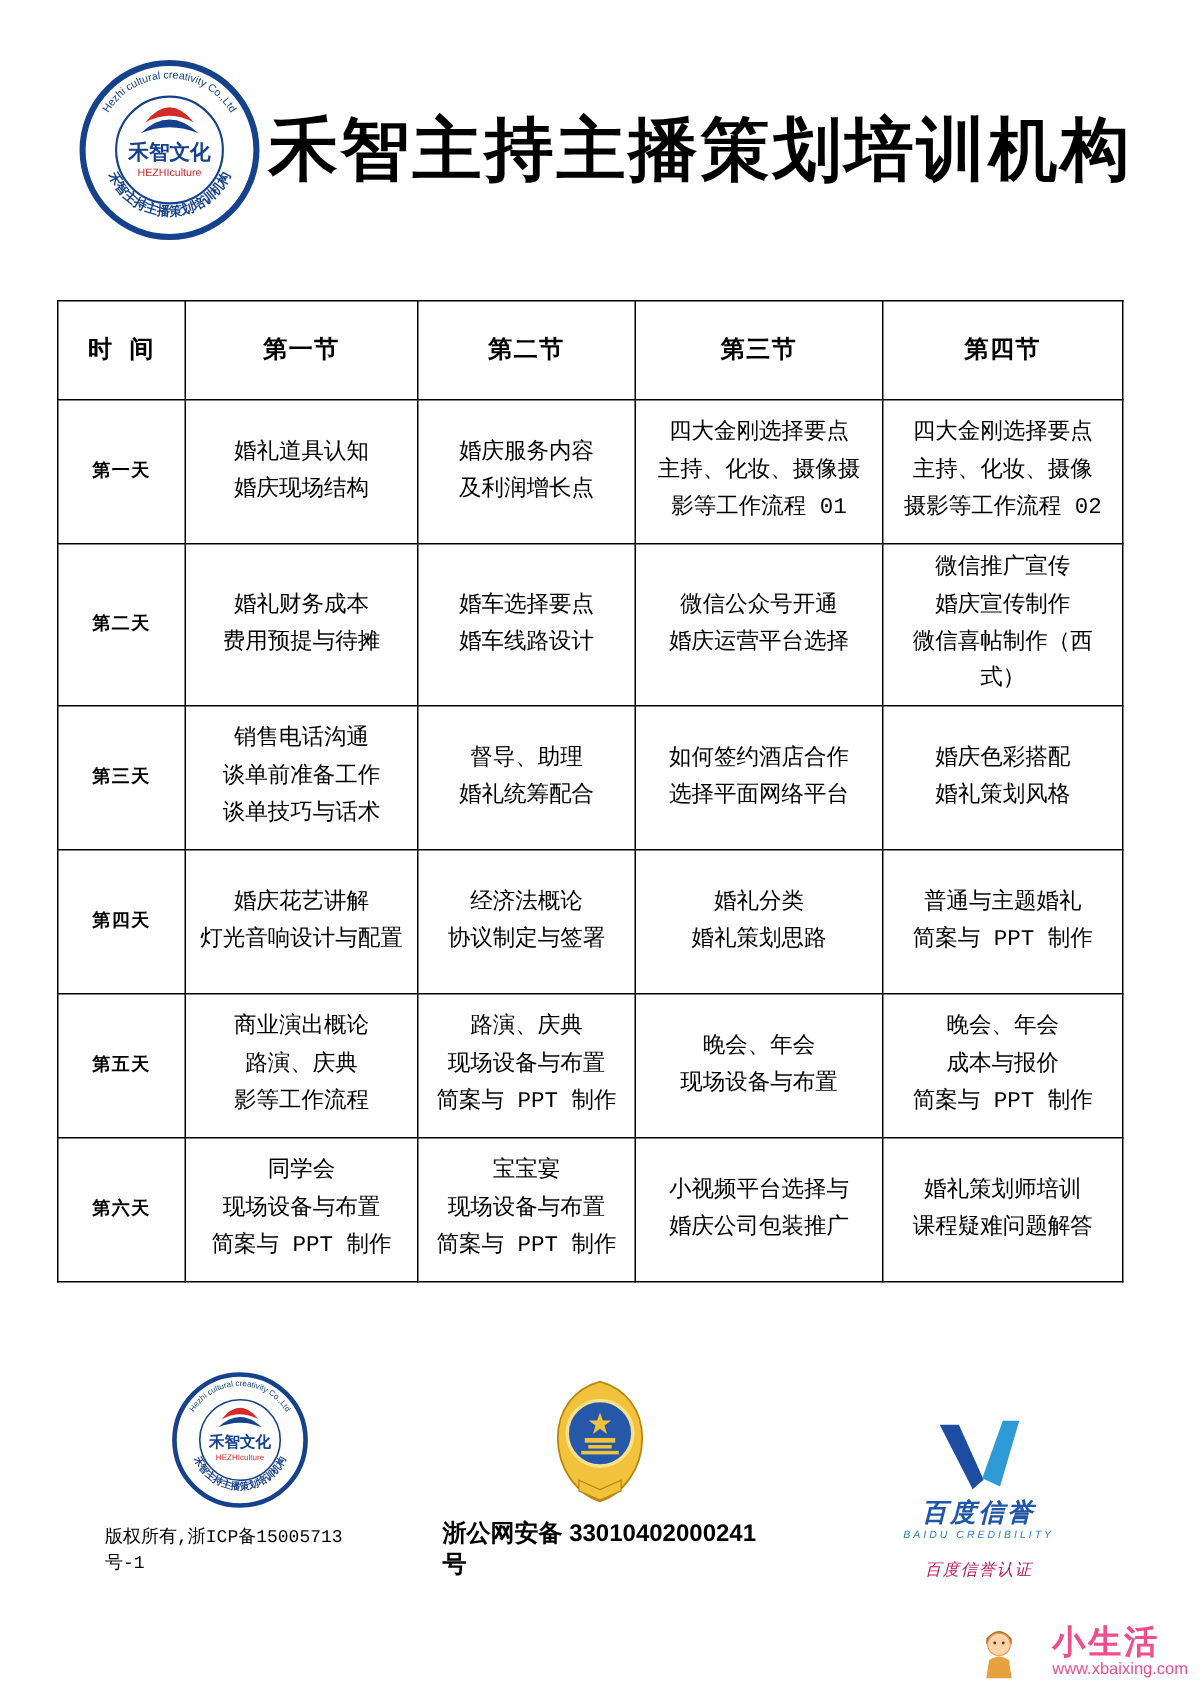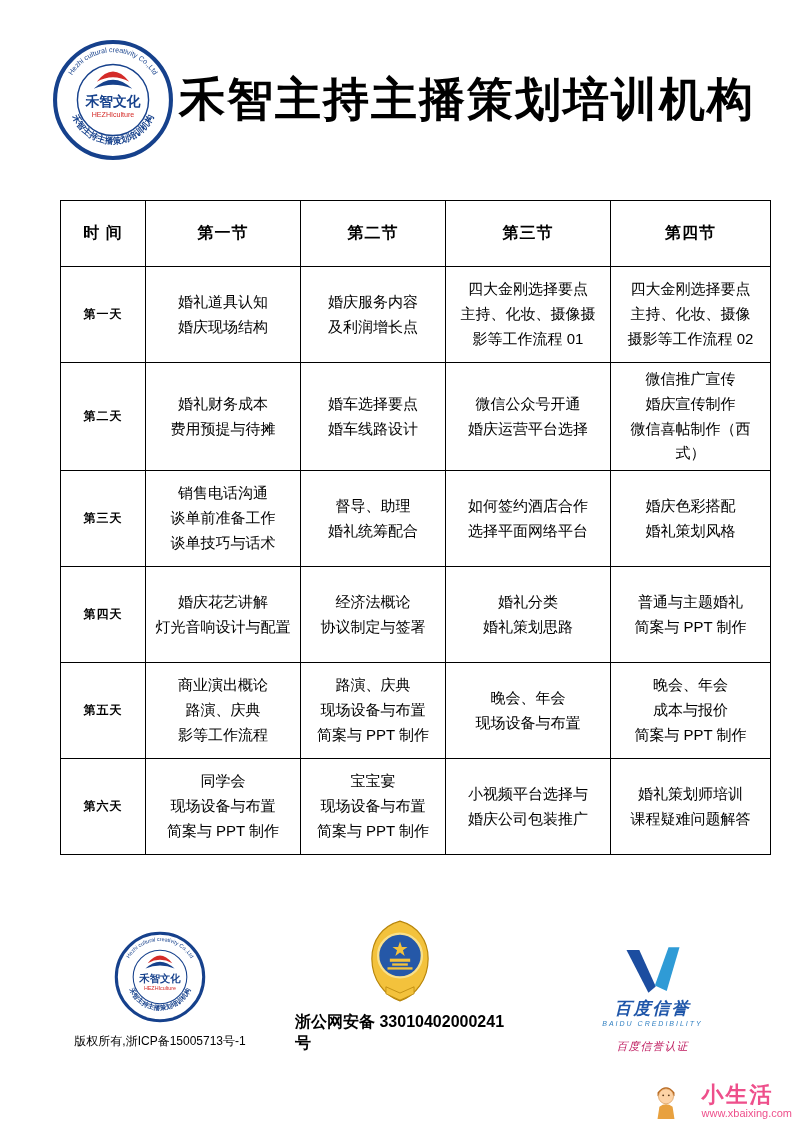--- a/index.html
+++ b/index.html
@@ -19,43 +19,43 @@
   .logo-svg { width:100%; height:100%; display:block; }
   .page-title {
     flex:1; text-align:center;
     font-size:46px; font-weight:900; letter-spacing:2px;
     font-family:"Liberation Serif","DejaVu Serif",serif;
     color:#000;
   }
 
   
   .course-table {
-    position:absolute; top:200px; left:60px; width:710px;
+    position:absolute; top:200px; left:38px; width:710px;
     border-collapse:collapse; table-layout:fixed;
-    font-family:Liberation Sans, sans-serif;
+    font-family:Liberation Mono, monospace;
     border-radius:18px;
   }
   .course-table th, .course-table td {
     border:1px solid #000;
     text-align:center; vertical-align:middle;
     white-space:pre-line;
     padding:4px 6px;
   }
   .course-table th { height:66px; font-size:16px; font-weight:bold; letter-spacing:1px; }
   .course-table td { height:96px; font-size:15px; line-height:1.65; }
   .course-table td.day { font-size:12px; font-weight:bold; letter-spacing:1px; }
 
   
   .footer { position:absolute; top:918px; left:0; right:0; height:140px; }
   .footer-block { position:absolute; display:flex; flex-direction:column; align-items:center; justify-content:flex-end; }
   .footer-left   { left:70px;  width:180px; height:132px; }
   .footer-center { left:295px; width:210px; height:136px; }
   .footer-right  { left:555px; width:195px; height:136px;font-style:italic; }
   .logo-wrap-footer { width:92px; height:92px; }
-  .icp-text { margin-top:10px; font-size:12px; font-family:Liberation Sans, sans-serif; color:#000; }
+  .icp-text { margin-top:10px; font-size:12px; font-family:Liberation Mono, monospace; color:#000; }
   .badge-svg { width:74px; height:90px; }
   .police-text { margin-top:8px; font-size:16px; font-weight:bold; font-family:"Liberation Sans","DejaVu Sans",sans-serif; color:#000; }
   .baidu-v-svg { width:64px; height:50px; }
   .baidu-name { margin-top:2px; font-size:17px; font-weight:bold; color:#1f56a9; font-family:"Liberation Sans","DejaVu Sans",sans-serif; letter-spacing:2px; }
   .baidu-sub { font-size:7px; letter-spacing:2px; color:#2f7fc1; font-family:"Liberation Sans","DejaVu Sans",sans-serif; }
   .baidu-cert { margin-top:12px; font-size:11px; color:#be185d; font-family:"Liberation Sans","DejaVu Sans",sans-serif; letter-spacing:1px; }
 
   
   .watermark { position:absolute; right:8px; bottom:6px; display:flex; align-items:center; gap:20px; }
   .wm-person-svg { width:32px; height:42px; }

